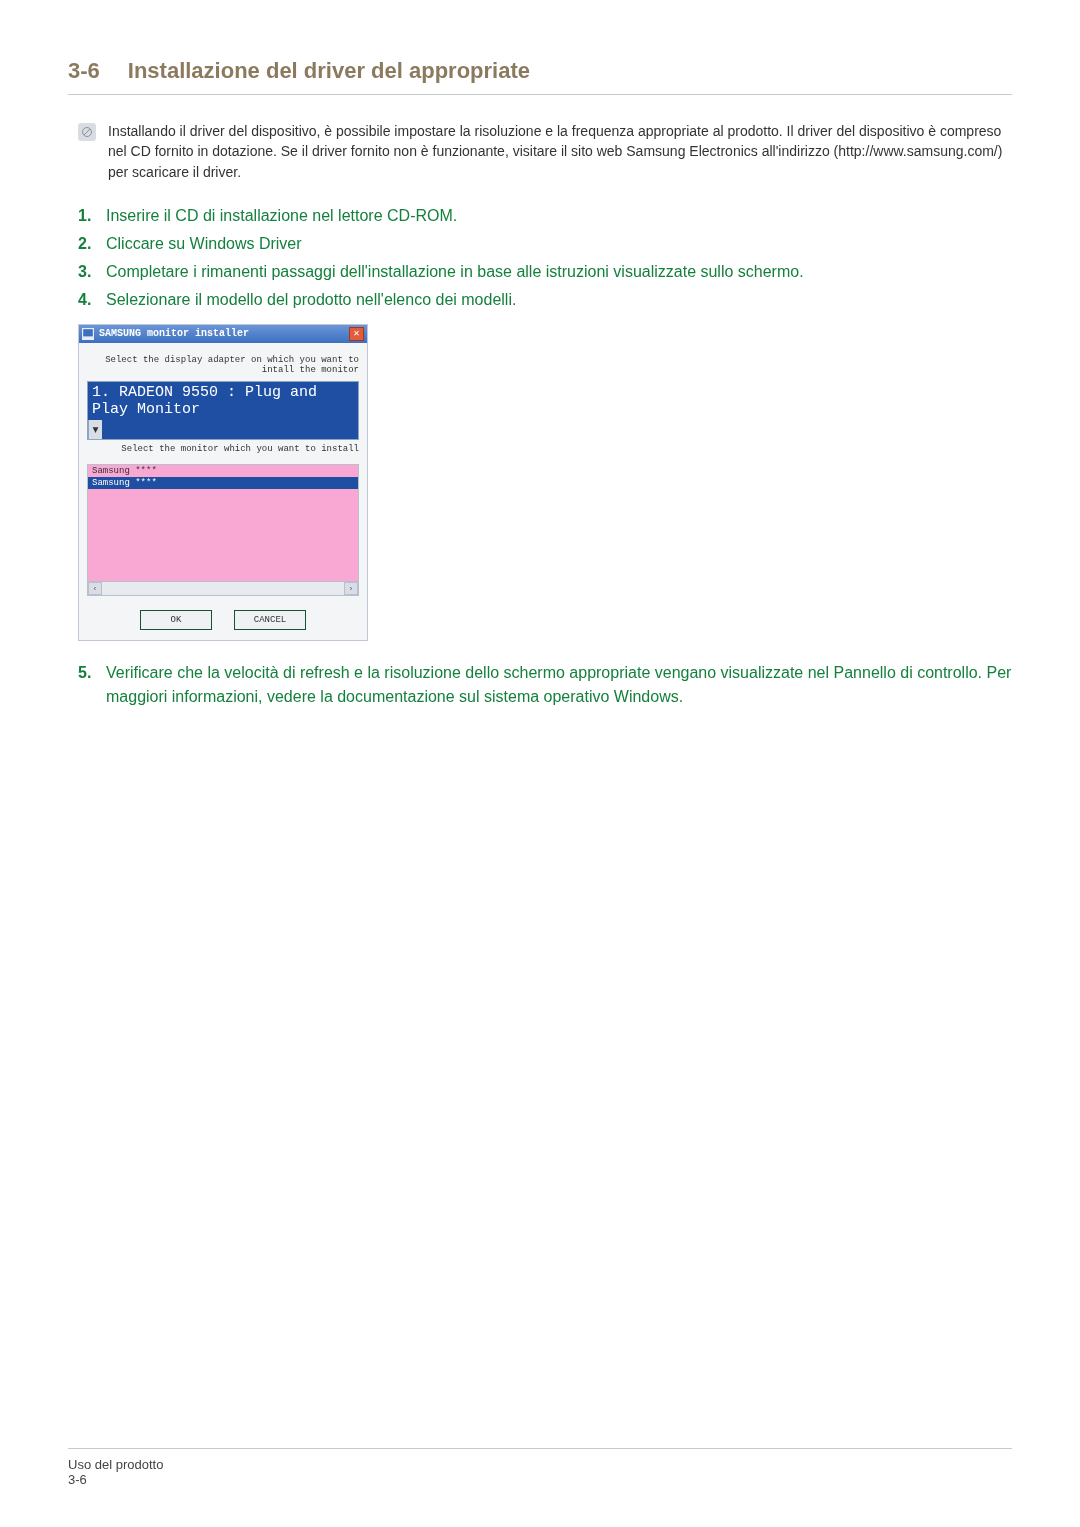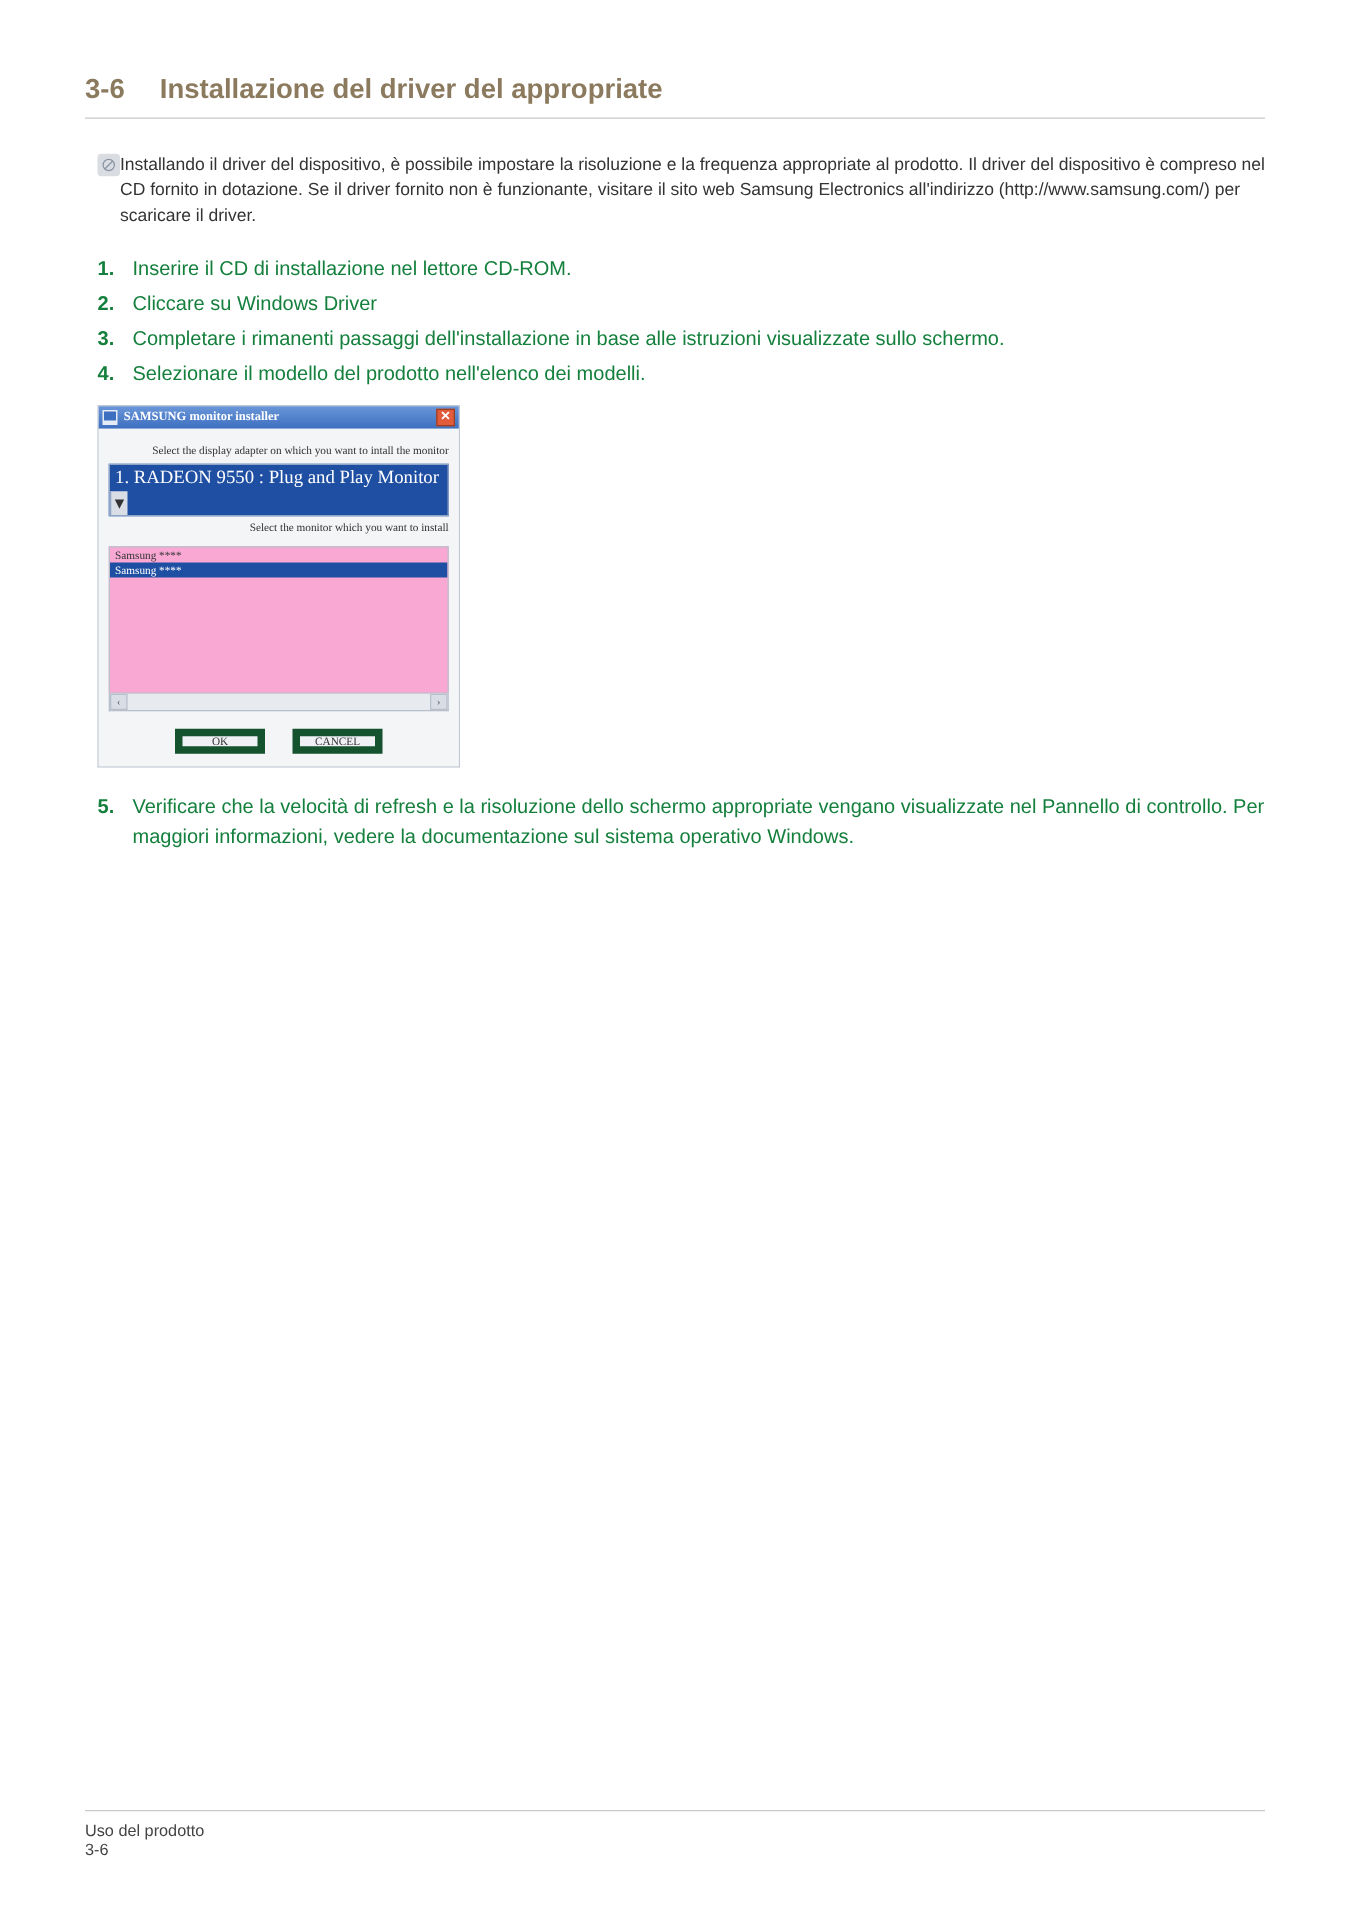--- a/index.html
+++ b/index.html
@@ -26,20 +26,21 @@
     color: #8b7a5e;
   }
   .section-title {
     font-size: 22px;
     font-weight: bold;
     color: #8b7a5e;
   }
   .info-block {
     display: flex;
     align-items: flex-start;
+    gap: 12px;
     margin: 0 0 22px 10px;
   }
   .info-icon {
     width: 18px;
     height: 18px;
     flex-shrink: 0;
     margin-top: 2px;
     background: #d9dde2;
     border-radius: 3px;
     display: flex;
@@ -69,21 +70,21 @@
   .steps > li::before {
     content: counter(step) ".";
     font-weight: bold;
     min-width: 18px;
   }
   .screenshot-embed {
     margin: 12px 0 20px 10px;
     width: 290px;
     border: 1px solid #bfc8d4;
     background: #f4f5f7;
-    font-family: Liberation Serif, serif;
+    font-family: Liberation Mono, monospace;
     font-size: 9px;
   }
   .titlebar {
     display: flex;
     align-items: center;
     background: linear-gradient(#6a96d8, #3d6fc0);
     color: #fff;
     padding: 2px 3px;
     font-size: 10px;
     font-weight: bold;
@@ -159,21 +160,21 @@
   .dialog-buttons {
     display:flex;
     justify-content:center;
     gap:22px;
     margin-top:14px;
   }
   .dialog-buttons .win-btn {
     width: 72px;
     height: 20px;
     background:#eff1f5;
-    border:6px solid #14532d;
+    border:1px solid #14532d;
     font-size:9px;
     color:#333;
     display:flex;align-items:center;justify-content:center;
   }
   .footer {
     position: absolute;
     bottom: 40px;
     left: 68px;
     right: 68px;
     border-top: 1px solid #c9c9c9;

